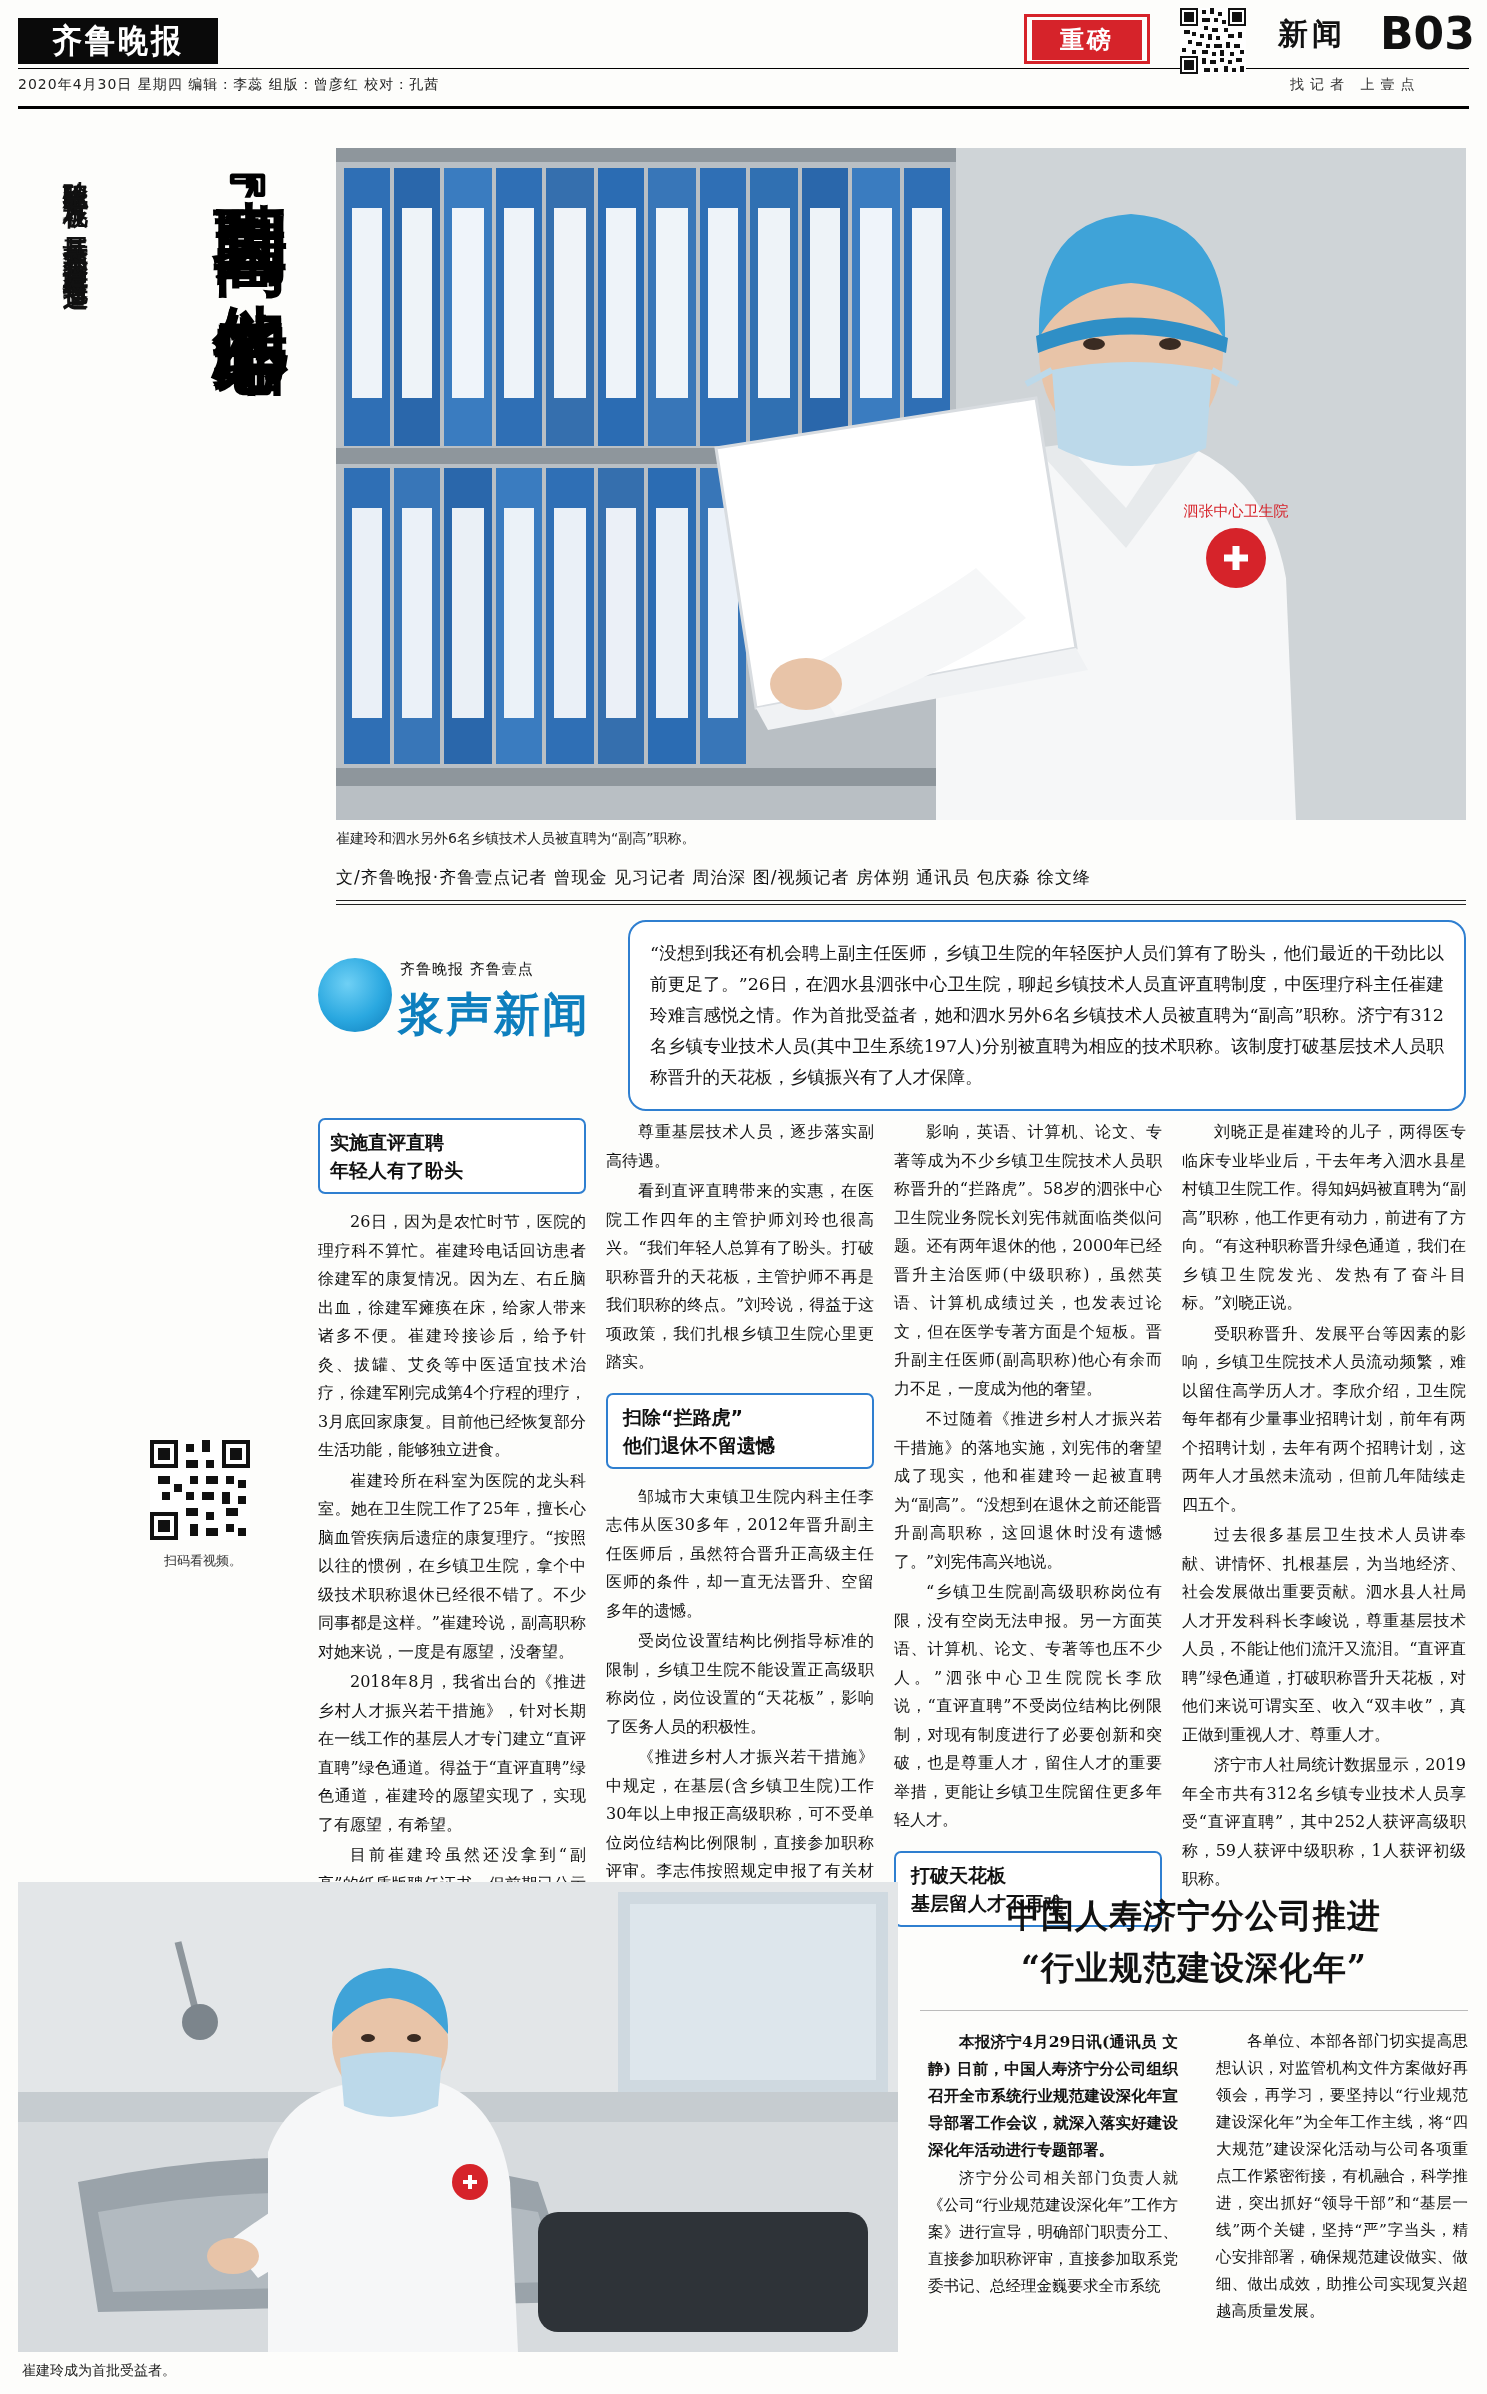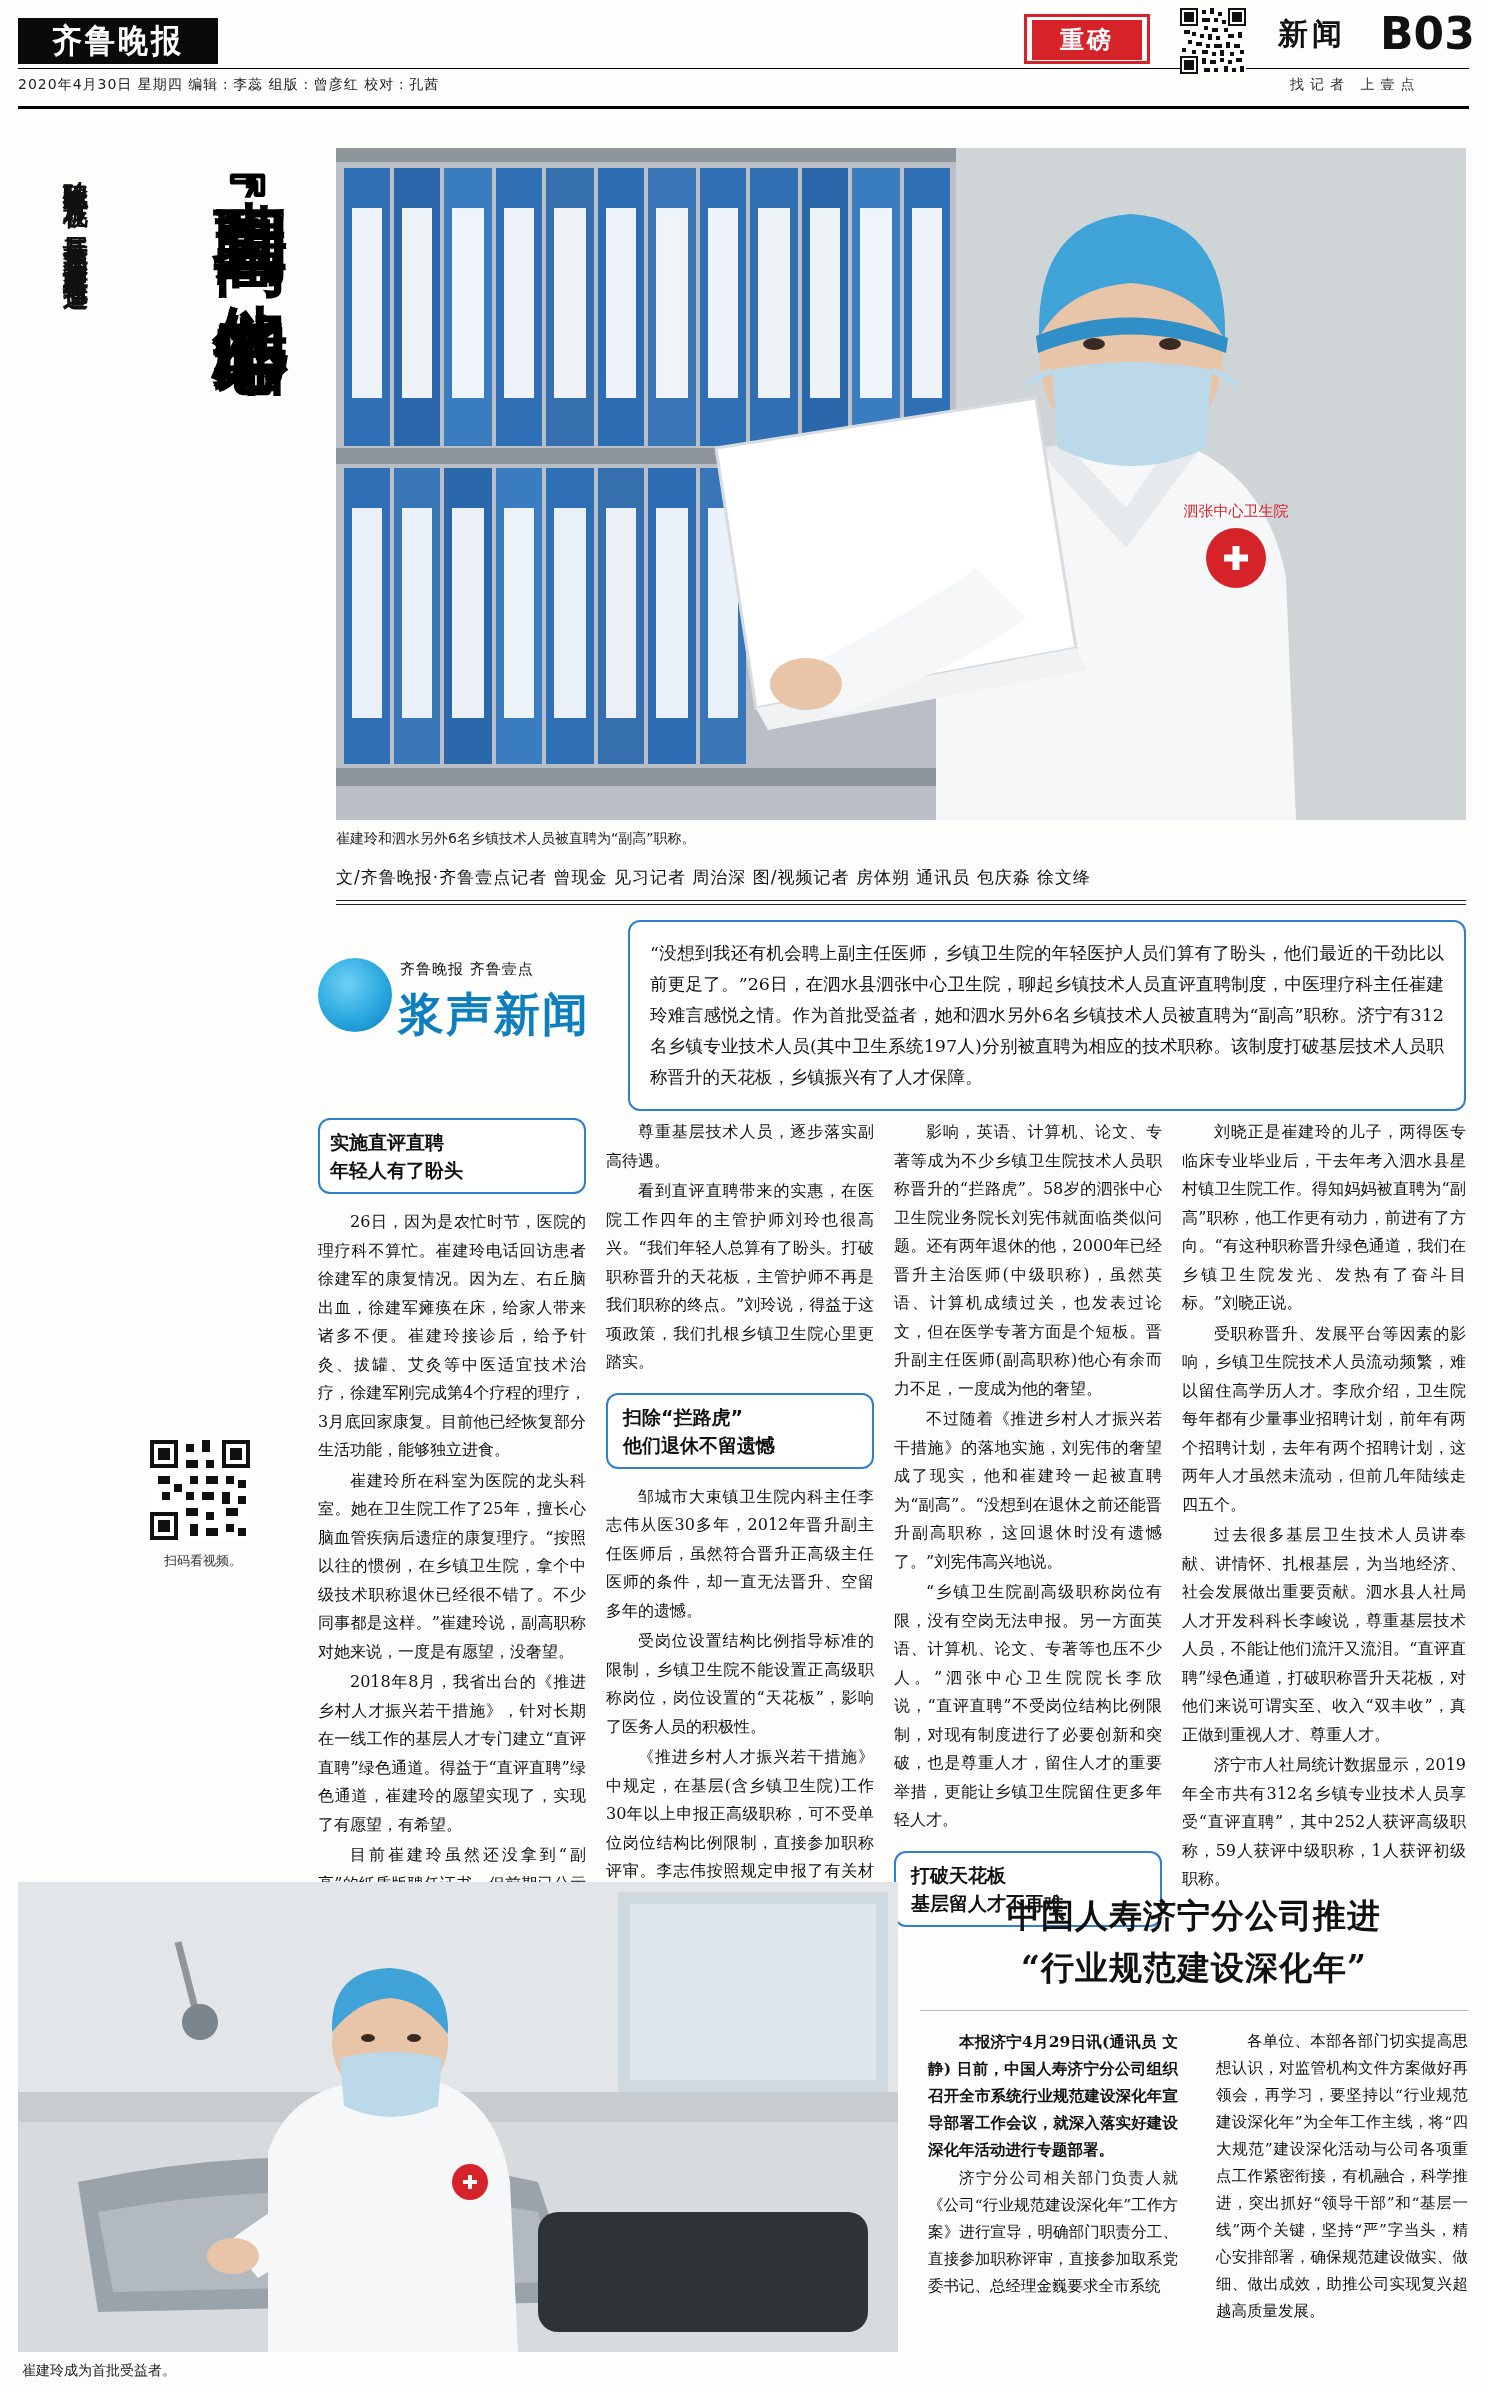--- a/index.html
+++ b/index.html
@@ -53,42 +53,42 @@
   .photo1{position:absolute;left:336px;top:148px;width:1130px;height:672px;overflow:hidden;}
   .ph-cap{position:absolute;left:336px;top:830px;font-size:14px;color:#222;
       font-family:"DejaVu Sans",sans-serif;}
   .byline{position:absolute;left:336px;top:866px;width:1130px;font-size:17px;color:#111;
       font-family:"DejaVu Sans",sans-serif;letter-spacing:1px;}
   .byline-rule{position:absolute;left:336px;top:900px;width:1130px;height:2px;
       border-top:1px solid #222;border-bottom:1px solid #222;height:3px;}
 
   
   .leadbox{position:absolute;left:628px;top:920px;width:838px;min-height:190px;
-      border:2px solid #2f7fd0;border-radius:12px;padding:16px 20px;box-sizing:border-box;
+      border:2px solid #2f7fd0;border-radius:18px;padding:16px 20px;box-sizing:border-box;
       background:#fff;}
   .leadbox p{margin:0;font-size:17.5px;line-height:31px;text-align:justify;color:#111;
       font-family:"DejaVu Serif",serif;}
   .brandmark{position:absolute;left:318px;top:940px;width:290px;height:110px;}
   .brandmark .swirl{position:absolute;left:0;top:18px;width:74px;height:74px;border-radius:50%;
       background:radial-gradient(circle at 40% 35%,#6fd0f5 0%,#2aa8e0 55%,#0f7cba 100%);}
   .brandmark .bm-top{position:absolute;left:82px;top:20px;font-size:15px;color:#111;
       font-family:"DejaVu Sans",sans-serif;letter-spacing:1px;}
   .brandmark .bm-main{position:absolute;left:80px;top:44px;font-size:46px;font-weight:bold;
       color:#0e7fbe;font-family:"DejaVu Serif",serif;letter-spacing:2px;}
 
   
   .col{position:absolute;top:1118px;width:268px;font-size:16px;line-height:28.5px;
       text-align:justify;font-family:"DejaVu Serif",serif;color:#111;}
   .col p{margin:0 0 2px 0;text-indent:2em;}
   .col-1{left:318px;}
   .col-2{left:606px;}
   .col-3{left:894px;}
   .col-4{left:1182px;width:284px;}
 
-  .subhd{border:2px solid #2f7fd0;border-radius:12px;padding:8px 10px;margin:0 0 14px 0;
+  .subhd{border:2px solid #2f7fd0;border-radius:7px;padding:8px 10px;margin:0 0 14px 0;
       font-size:19px;line-height:28px;font-weight:bold;color:#111;text-indent:0;
       font-family:"DejaVu Sans",sans-serif;background:#fff;}
   .subhd.mt{margin-top:16px;padding-left:15px;}
 
   
   .photo2{position:absolute;left:18px;top:1882px;width:880px;height:470px;overflow:hidden;
       background:linear-gradient(150deg,#d8dde1 0%,#c3cbd1 50%,#aab4bb 100%);}
   .ph2-cap{position:absolute;left:22px;top:2362px;font-size:14px;color:#222;
       font-family:"DejaVu Sans",sans-serif;}
 

